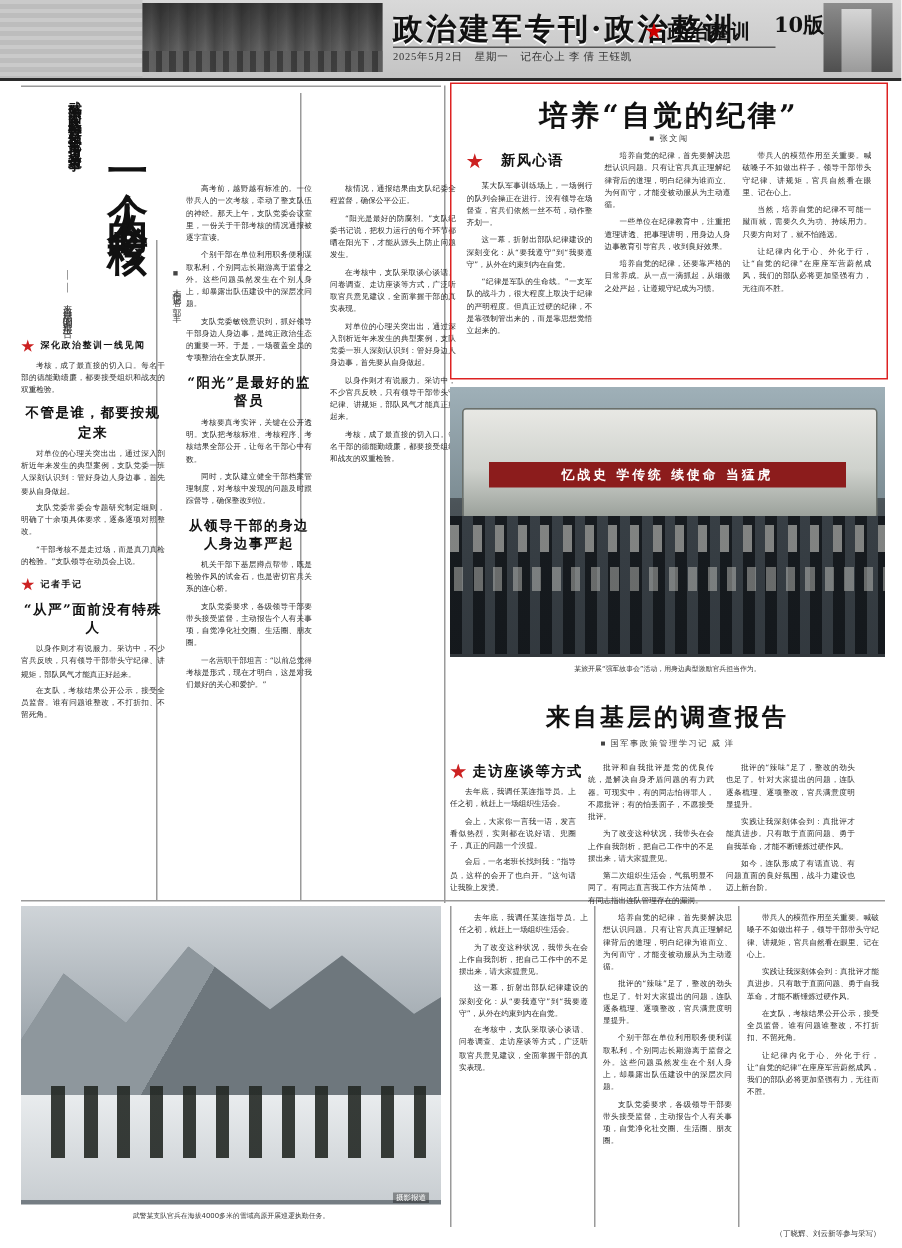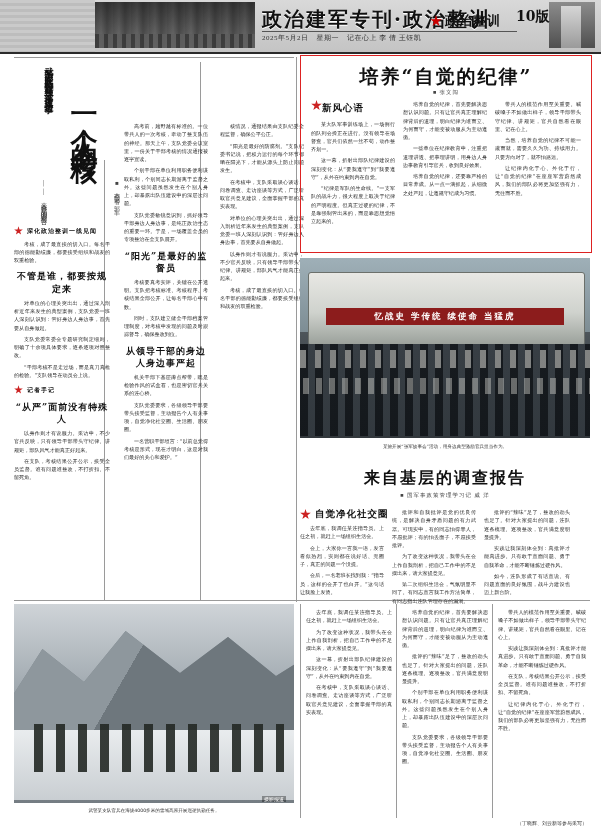--- a/index.html
+++ b/index.html
@@ -137,21 +137,21 @@
     position:absolute;left:0;top:8px;width:100%;text-align:center;
     font-family:"DejaVu Serif",serif;
     font-weight:bold;font-size:19px;letter-spacing:2px;color:#111;
   }
   .rb-author{
     position:absolute;left:0;top:33px;width:100%;text-align:center;
     font-size:5.5px;color:#444;letter-spacing:1px;
   }
   .rb-col{position:absolute;top:44px;}
   .rb-flag{
-    display:flex;gap:0;margin-bottom:5px;
+    display:flex;align-items:center;gap:12px;margin-bottom:5px;
   }
   .rb-flag .fstar{
     width:11px;height:11px;background:#c22;
     clip-path:polygon(50% 0%,61% 35%,98% 35%,68% 57%,79% 91%,50% 70%,21% 91%,32% 57%,2% 35%,39% 35%);
   }
   .rb-flag .ftext{
     font-family:"DejaVu Serif",serif;font-weight:bold;font-size:9.5px;color:#111;letter-spacing:1px;
   }
 
   
@@ -360,21 +360,21 @@
     <div class="pm-truck"></div>
     <div class="pm-banner">忆战史 学传统 续使命 当猛虎</div>
     <div class="pm-crowd"></div>
     <div class="pm-caption">某旅开展“强军故事会”活动，用身边典型激励官兵担当作为。</div>
   </div>
 
   <div class="rl-title">来自基层的调查报告</div>
   <div class="rl-sub">■ 国军事政策管理学习记 威 洋</div>
   <div class="rl-flag">
     <span class="fstar"></span>
-    <span class="ftext">自觉净化社交圈</span>
+    <span class="ftext">走访座谈等方式</span>
   </div>
 
   <div class="col-text" style="position:absolute;left:300px;top:524px;width:84px;">
     <p>去年底，我调任某连指导员。上任之初，就赶上一场组织生活会。</p>
     <p>会上，大家你一言我一语，发言看似热烈，实则都在说好话、兜圈子，真正的问题一个没提。</p>
     <p>会后，一名老班长找到我：“指导员，这样的会开了也白开。”这句话让我脸上发烫。</p>
   </div>
   <div class="col-text" style="position:absolute;left:392px;top:508px;width:84px;">
     <p>批评和自我批评是党的优良传统，是解决自身矛盾问题的有力武器。可现实中，有的同志怕得罪人，不愿批评；有的怕丢面子，不愿接受批评。</p>
     <p>为了改变这种状况，我带头在会上作自我剖析，把自己工作中的不足摆出来，请大家提意见。</p>

